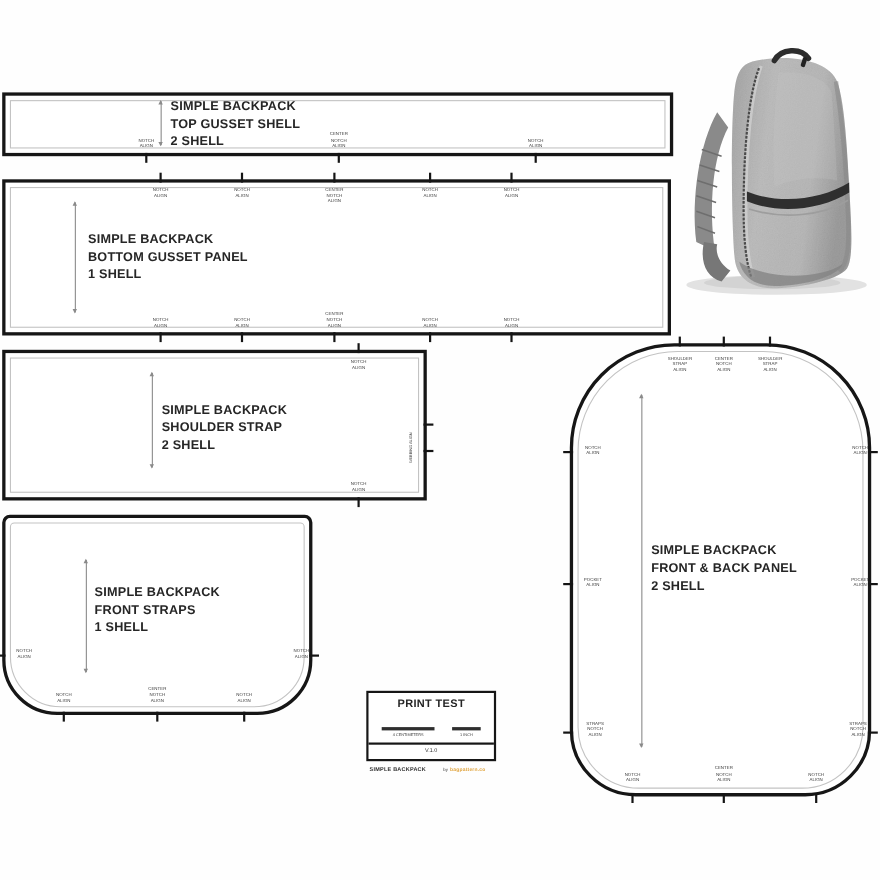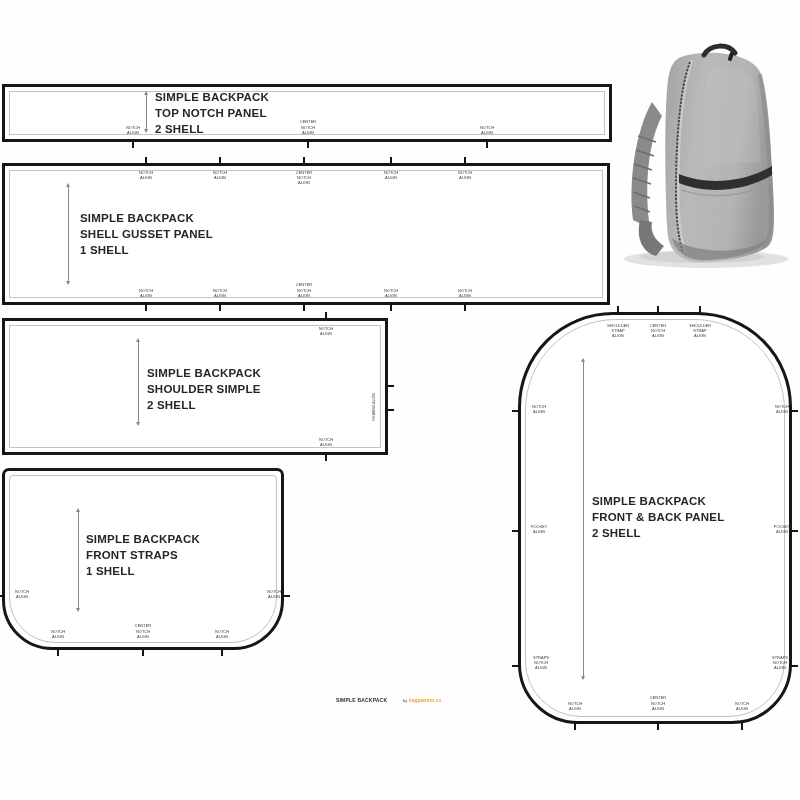--- a/index.html
+++ b/index.html
@@ -28,37 +28,37 @@
 </head>
 <body>
 
 <div id="canvas">
 
   <div class="piece" style="left:2px;top:84px;width:610px;height:58px;">
     <div class="inner"></div>
     <div class="varrow" style="left:141px;top:5px;height:40px;"></div>
     <div class="pt" style="left:150px;top:2px;">
       <div>SIMPLE BACKPACK</div>
-      <div>TOP NOTCH PANEL</div>
+      <div>TOP GUSSET SHELL</div>
       <div>2 SHELL</div>
     </div>
     <div class="tkv" style="left:127px;bottom:-9px;"></div>
     <div class="tkv" style="left:302px;bottom:-9px;"></div>
     <div class="tkv" style="left:481px;bottom:-9px;"></div>
     <div class="nl" style="left:128px;bottom:4px;">NOTCH ALIGN</div>
     <div class="nl" style="left:303px;bottom:4px;">CENTER NOTCH ALIGN</div>
     <div class="nl" style="left:482px;bottom:4px;">NOTCH ALIGN</div>
   </div>
 
   <div class="piece" style="left:2px;top:163px;width:608px;height:142px;">
     <div class="inner"></div>
     <div class="varrow" style="left:63px;top:18px;height:100px;"></div>
     <div class="pt" style="left:75px;top:44px;">
       <div>SIMPLE BACKPACK</div>
-      <div>SHELL GUSSET PANEL</div>
+      <div>BOTTOM GUSSET PANEL</div>
       <div>1 SHELL</div>
     </div>
 
     <div class="tkv" style="left:140px;top:-9px;"></div>
     <div class="tkv" style="left:214px;top:-9px;"></div>
     <div class="tkv" style="left:298px;top:-9px;"></div>
     <div class="tkv" style="left:385px;top:-9px;"></div>
     <div class="tkv" style="left:459px;top:-9px;"></div>
     <div class="nl" style="left:141px;top:4px;">NOTCH ALIGN</div>
     <div class="nl" style="left:215px;top:4px;">NOTCH ALIGN</div>
@@ -76,21 +76,21 @@
     <div class="nl" style="left:299px;bottom:4px;">CENTER NOTCH ALIGN</div>
     <div class="nl" style="left:386px;bottom:4px;">NOTCH ALIGN</div>
     <div class="nl" style="left:460px;bottom:4px;">NOTCH ALIGN</div>
   </div>
 
   <div class="piece" style="left:2px;top:318px;width:386px;height:137px;">
     <div class="inner"></div>
     <div class="varrow" style="left:133px;top:18px;height:86px;"></div>
     <div class="pt" style="left:142px;top:44px;">
       <div>SIMPLE BACKPACK</div>
-      <div>SHOULDER SIMPLE</div>
+      <div>SHOULDER STRAP</div>
       <div>2 SHELL</div>
     </div>
     <div class="tkv" style="left:320px;top:-9px;"></div>
     <div class="nl" style="left:321px;top:5px;">NOTCH ALIGN</div>
     <div class="tkv" style="left:320px;bottom:-9px;"></div>
     <div class="nl" style="left:321px;bottom:5px;">NOTCH ALIGN</div>
     <div class="tkh" style="right:-9px;top:64px;"></div>
     <div class="tkh" style="right:-9px;top:88px;"></div>
     <div class="vtext" style="right:9px;top:60px;height:40px;">WEBBING ALIGN</div>
   </div>
@@ -146,20 +146,28 @@
     <div class="nl" style="right:-2px;top:340px;">STRAPS NOTCH ALIGN</div>
 
     <div class="tkv" style="left:53px;bottom:-9px;"></div>
     <div class="tkv" style="left:136px;bottom:-9px;"></div>
     <div class="tkv" style="left:220px;bottom:-9px;"></div>
     <div class="nl" style="left:54px;bottom:10px;">NOTCH ALIGN</div>
     <div class="nl" style="left:137px;bottom:10px;">CENTER NOTCH ALIGN</div>
     <div class="nl" style="left:221px;bottom:10px;">NOTCH ALIGN</div>
   </div>
 
+  <div id="printtest" style="left:333px;top:628px;width:118px;height:64px;">
+    <div class="ptitle">PRINT TEST</div>
+    <div class="bar" style="left:12px;top:31px;width:48px;"></div>
+    <div class="barlabel" style="left:6px;top:36px;width:60px;">4 CENTIMETERS</div>
+    <div class="bar" style="left:76px;top:31px;width:26px;"></div>
+    <div class="barlabel" style="left:64px;top:36px;width:50px;">1 INCH</div>
+    <div class="vstrip">V.1.0</div>
+  </div>
   <div class="foot" style="left:336px;top:697px;width:116px;">
     <span>SIMPLE BACKPACK</span>
     <span class="by" style="margin-left:14px;">by</span>
     <span class="credit" style="color:#e0a33b;">bagpattern.co</span>
   </div>
 
   <div style="position:absolute;left:612px;top:40px;width:190px;height:230px;">
     <svg width="190" height="230" viewBox="0 0 190 230" xmlns="http://www.w3.org/2000/svg">
       <defs>
         <linearGradient id="gBody" x1="0" y1="0" x2="1" y2="0.25">

